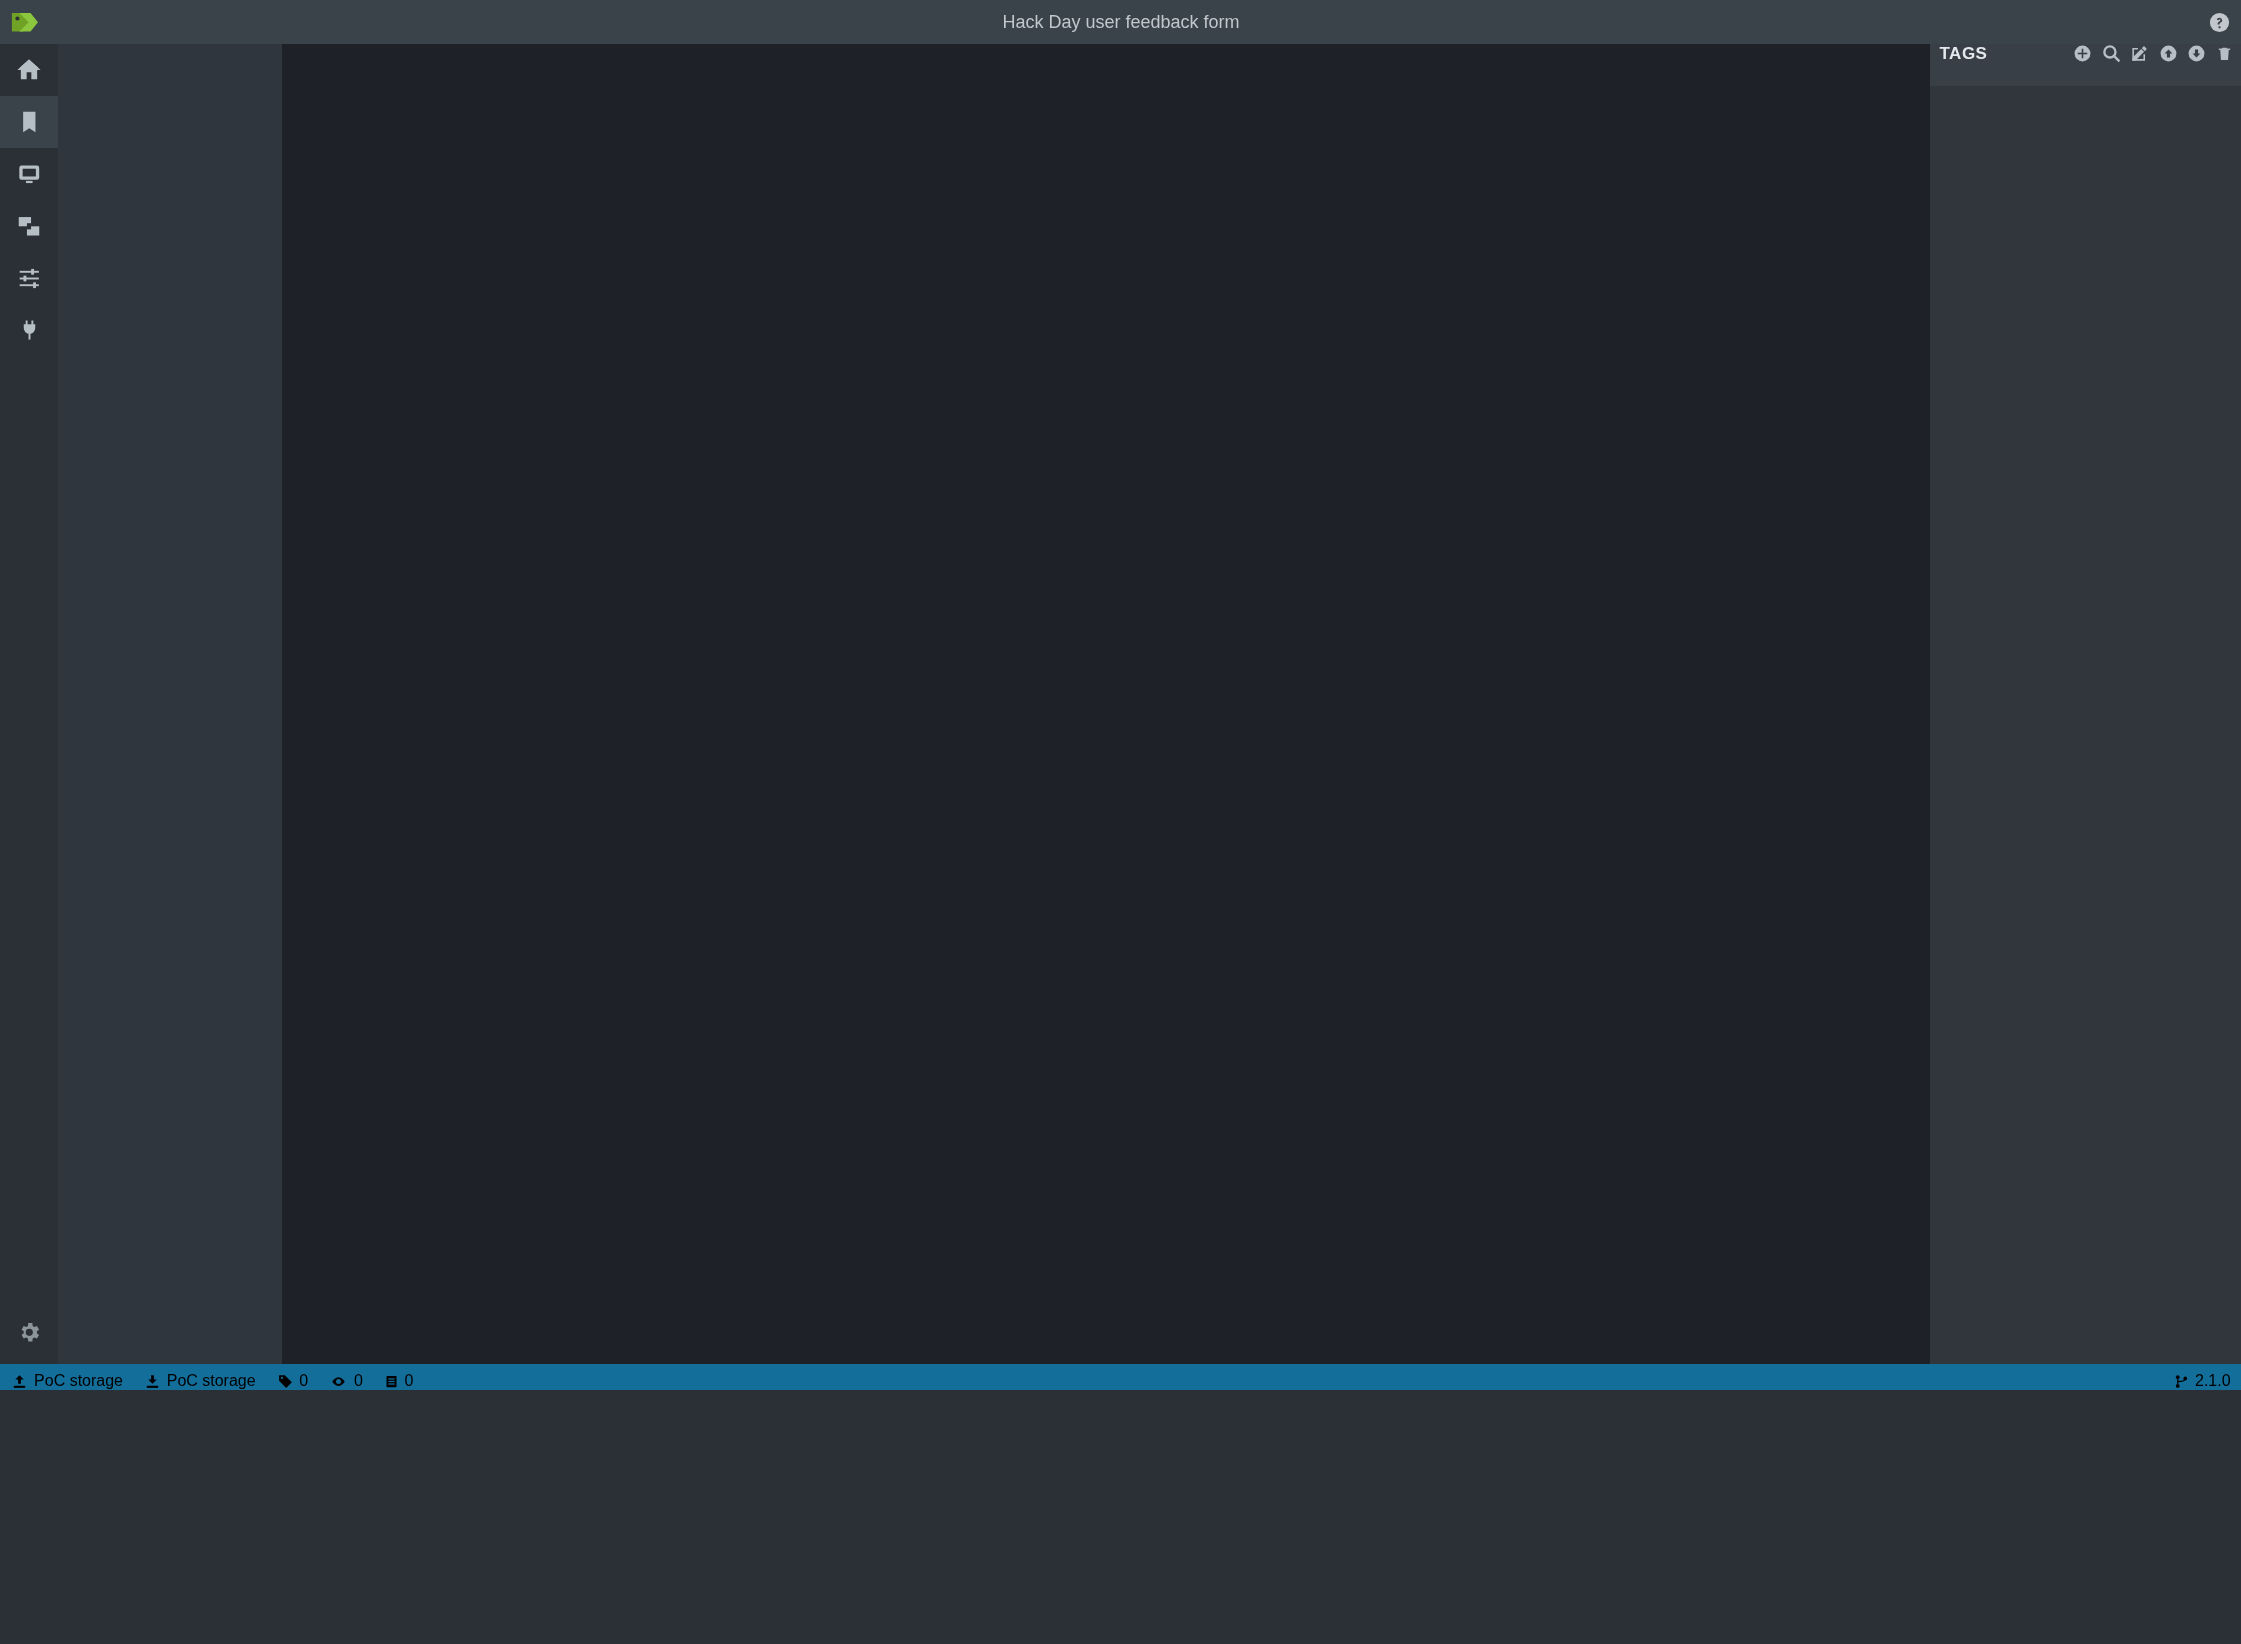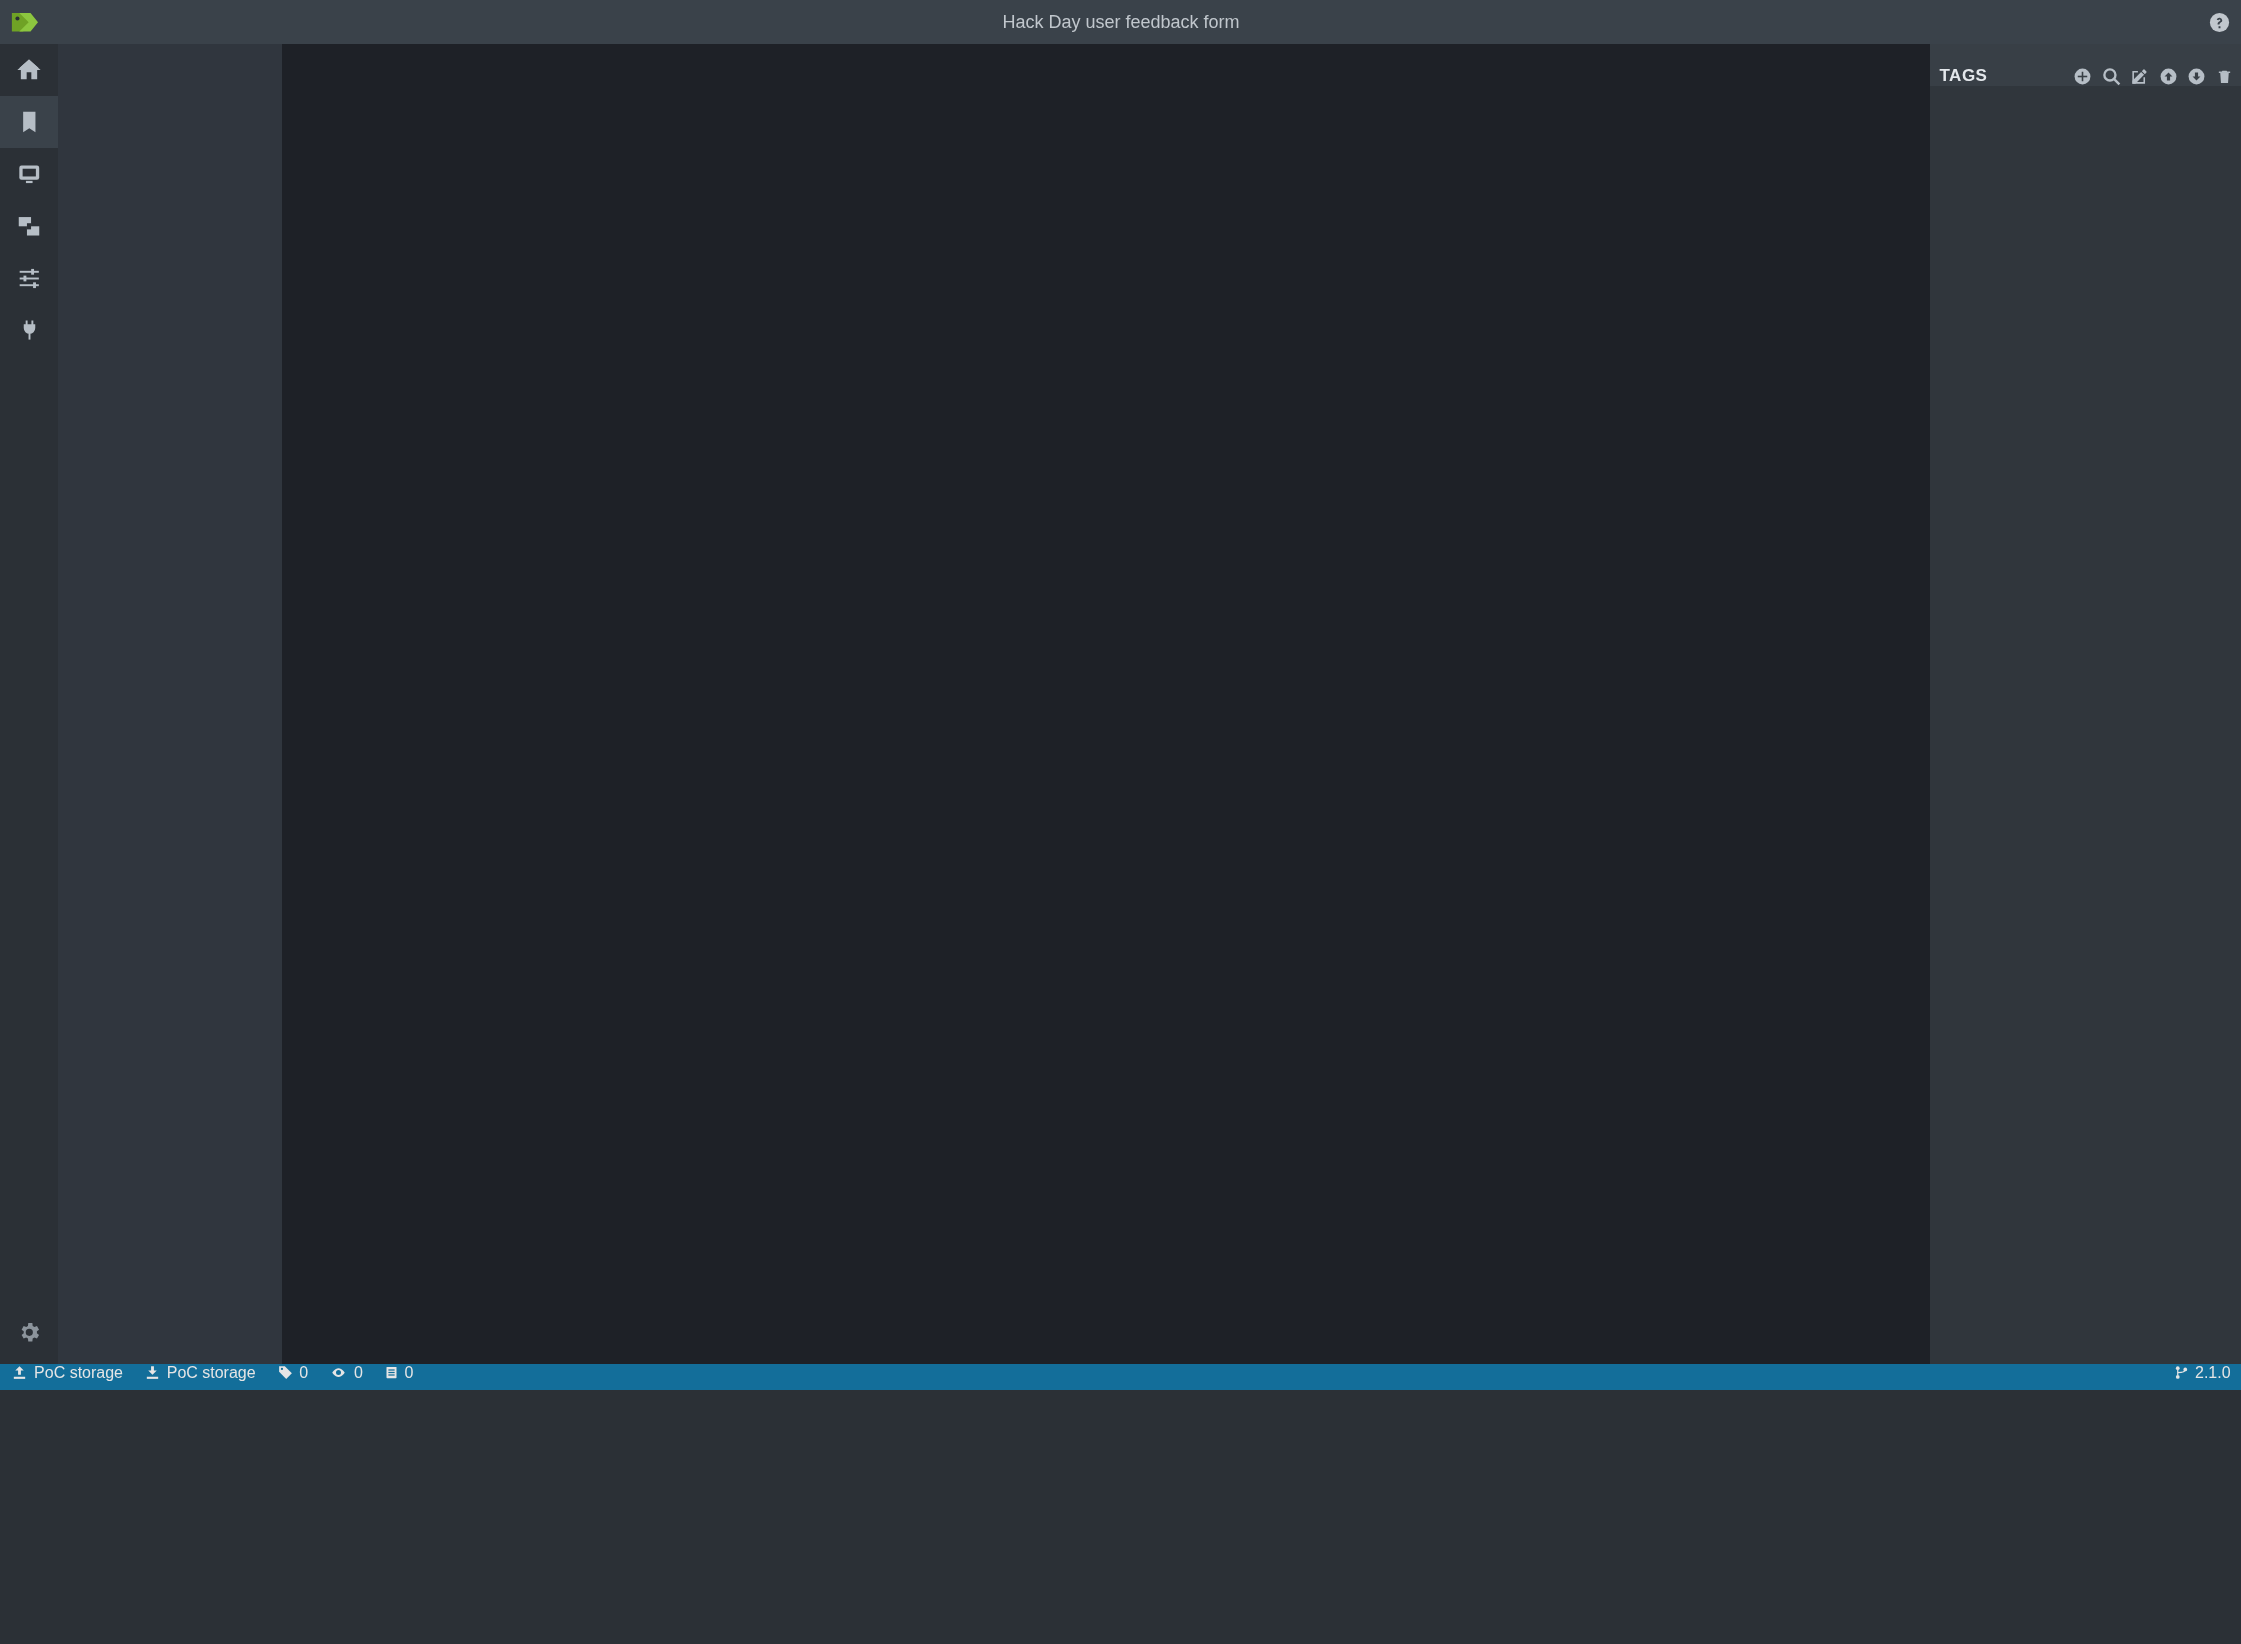--- a/index.html
+++ b/index.html
@@ -92,21 +92,21 @@
 .col-center {
   background: #1E2127;
 }
 .col-right {
   background: #30363C;
 }
 .tags-header {
   height: 42px;
   background: #383F46;
   display: flex;
-  align-items: flex-end;
+  align-items: flex-start;
   padding: 0 9.5px;
 }
 .tags-title {
   color: #E4E8EC;
   font-weight: 700;
   font-size: 17px;
   letter-spacing: 0.5px;
 }
 .tags-actions {
   margin-left: auto;
@@ -119,22 +119,22 @@
   cursor: pointer;
   display: flex;
   align-items: center;
 }
 
 .status {
   grid-column: 1 / 3;
   grid-row: 3;
   background: #136E9A;
   display: flex;
-  align-items: flex-start;
-  color: #e5e5e5;
+  align-items: flex-end;
+  color: #000000;
   font-size: 16px;
   padding: 0 11.4px;
   gap: 21px;
 }
 .status .chunk {
   display: flex;
   align-items: center;
   gap: 5.7px;
 }
 .status .spacer { flex: 1; }

